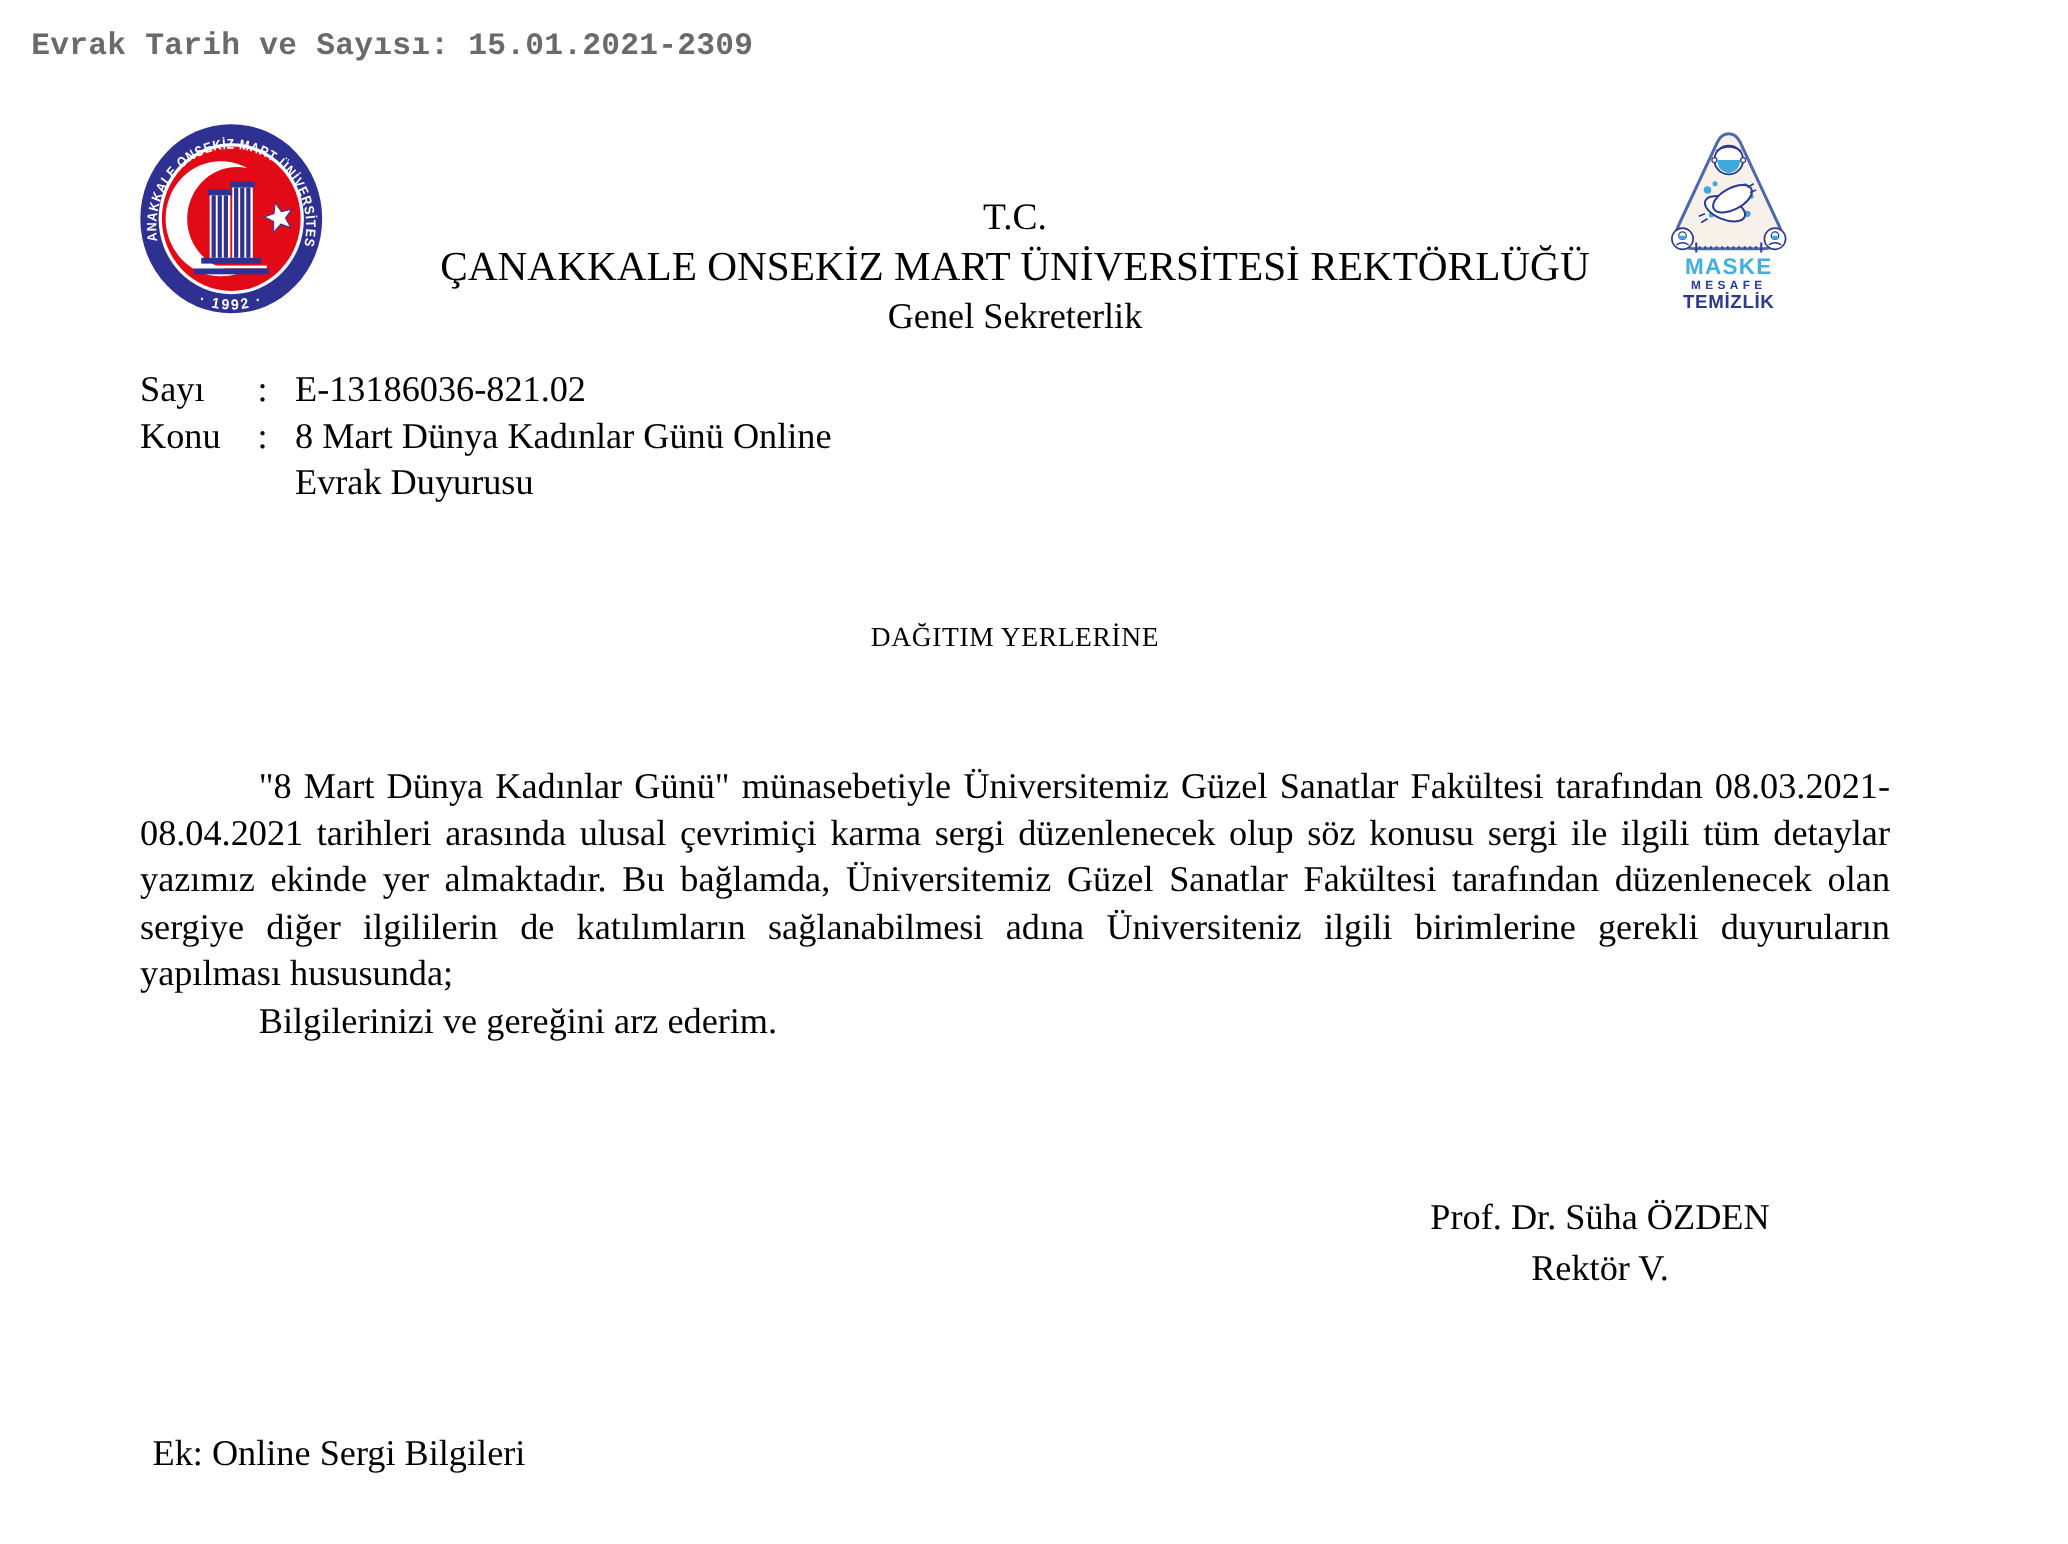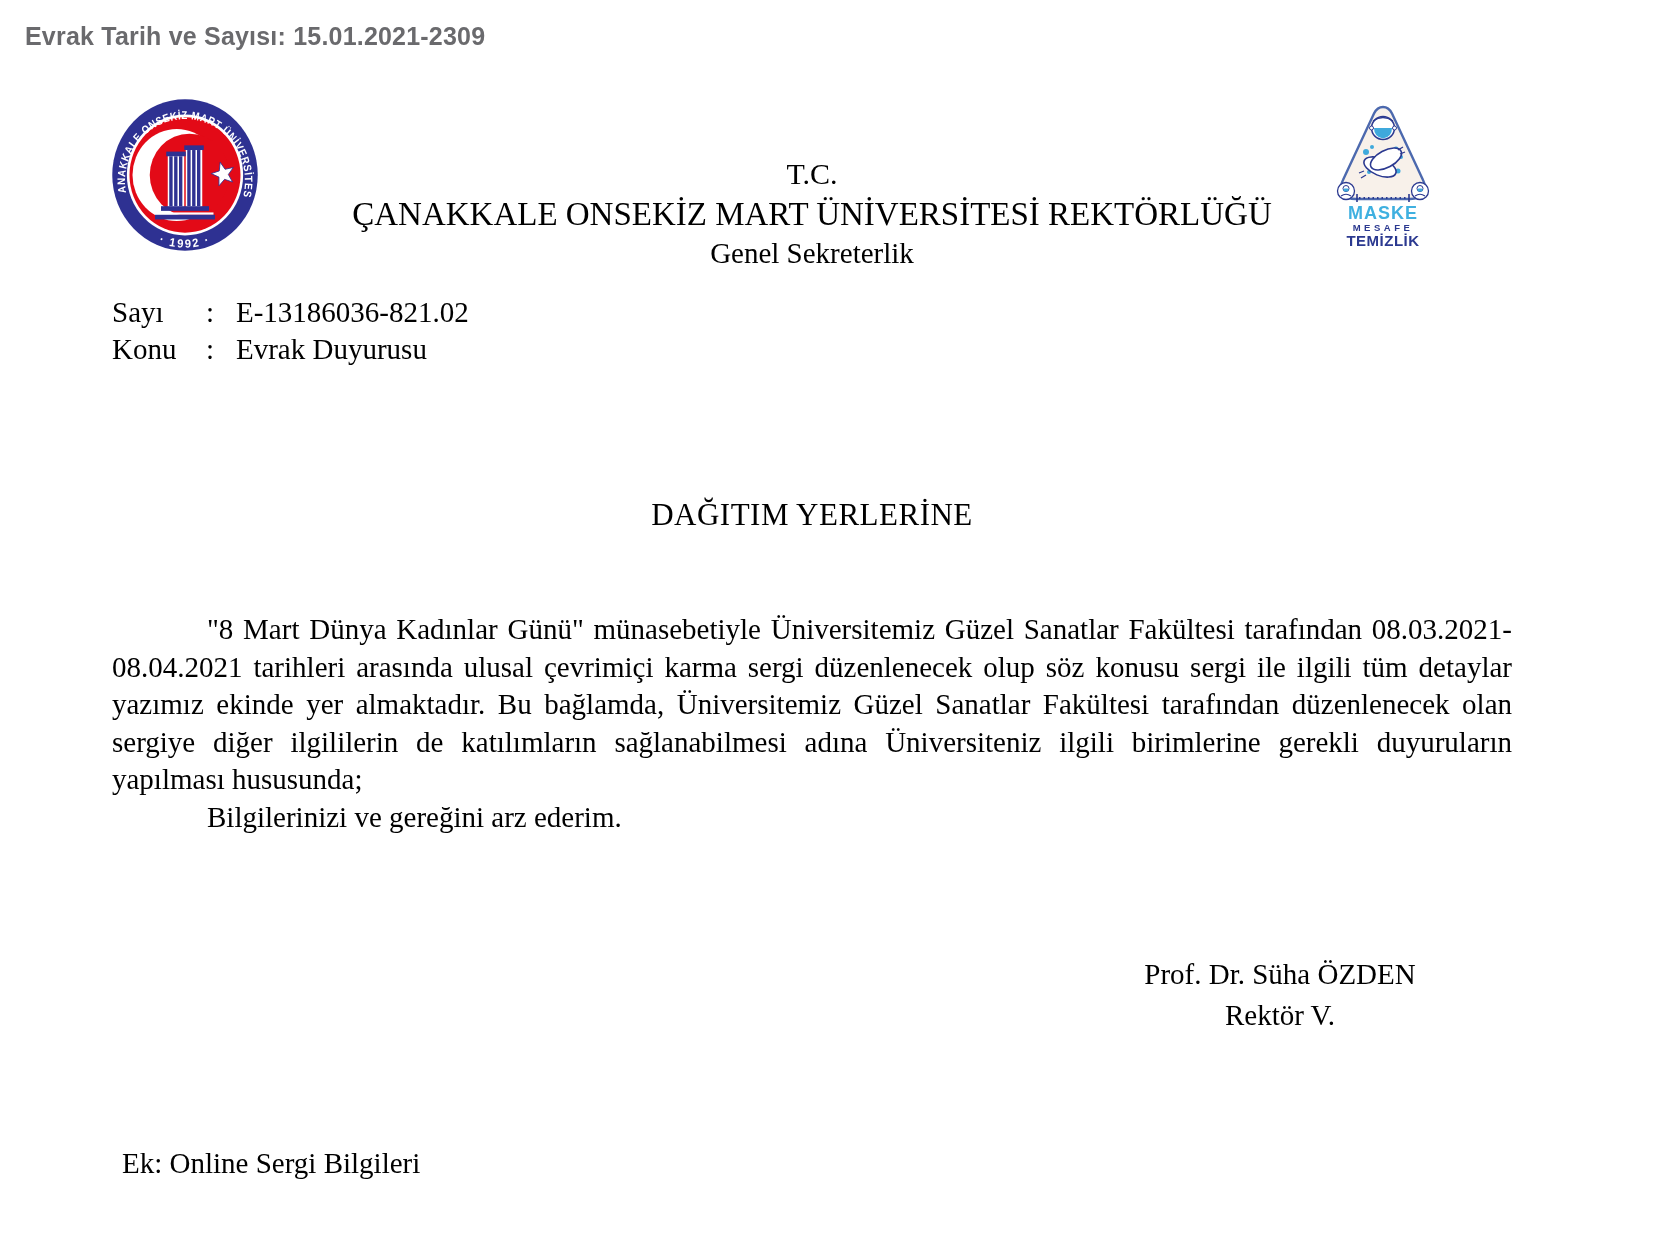--- a/index.html
+++ b/index.html
@@ -3,35 +3,35 @@
 <meta charset="utf-8">
 <style>
   html,body{margin:0;padding:0;background:#fff;}
   .page{
     position:relative;width:1654px;height:1235px;background:#ffffff;overflow:hidden;
     font-family:"Liberation Serif", serif;color:#000;
   }
   .abs{position:absolute;}
   .stamp{
     left:25px;top:22px;
-    font-family:Liberation Sans, sans-serif;
+    font-family:Liberation Mono, monospace;
     font-weight:bold;font-size:25px;color:#6a6a6d;letter-spacing:0.2px;
   }
   .uni-logo{left:110px;top:97px;width:150px;height:156px;}
   .covid-badge{left:1322px;top:95px;width:122px;height:162px;}
   .header-block{left:112px;top:112px;width:1400px;text-align:center;margin-top:43px;}
   .header-tc{font-size:30px;line-height:38px;}
   .header-org{font-size:33px;line-height:42px;}
   .header-dept{font-size:29px;line-height:37px;}
   .ref-block{left:112px;top:294px;width:900px;font-size:29px;line-height:37px;font-family:Liberation Serif, serif;}
   .ref-row{display:flex;}
   .ref-label{width:94px;}
   .ref-colon{width:30px;}
   .ref-value{flex:1;}
-  .recipient{left:112px;top:497px;width:1400px;text-align:center;font-size:31px;letter-spacing:0.5px;}
+  .recipient{left:112px;top:497px;width:1400px;text-align:center;font-size:22px;letter-spacing:0.5px;}
   .body-block{left:112px;top:611px;width:1400px;font-size:29px;line-height:37.5px;}
   .body-par{text-align:justify;text-indent:95px;margin:0;}
   .body-closing{text-indent:95px;margin:0;}
   .signature{left:1040px;top:954px;width:480px;text-align:center;font-size:29px;line-height:41px;}
   .attachment{left:122px;top:1147px;font-size:29px;text-align:right;}
   svg text{font-family:"Liberation Sans", sans-serif;}
 </style>
 </head>
 <body>
 
@@ -131,20 +131,21 @@
   <div class="abs ref-block">
     <div class="ref-row">
       <div class="ref-label">Sayı</div>
       <div class="ref-colon">:</div>
       <div class="ref-value">E-13186036-821.02</div>
     </div>
     <div class="ref-row">
       <div class="ref-label">Konu</div>
       <div class="ref-colon">:</div>
       <div class="ref-value">
+        <div>8 Mart Dünya Kadınlar Günü Online</div>
         <div>Evrak Duyurusu</div>
       </div>
     </div>
   </div>
 
   <div class="abs recipient">DAĞITIM YERLERİNE</div>
 
   <div class="abs body-block">
     <p class="body-par">"8 Mart Dünya Kadınlar Günü" münasebetiyle Üniversitemiz Güzel Sanatlar Fakültesi tarafından 08.03.2021-08.04.2021 tarihleri arasında ulusal çevrimiçi karma sergi düzenlenecek olup söz konusu sergi ile ilgili tüm detaylar yazımız ekinde yer almaktadır. Bu bağlamda, Üniversitemiz Güzel Sanatlar Fakültesi tarafından düzenlenecek olan sergiye diğer ilgililerin de katılımların sağlanabilmesi adına Üniversiteniz ilgili birimlerine gerekli duyuruların yapılması hususunda;</p>
     <p class="body-closing">Bilgilerinizi ve gereğini arz ederim.</p>

